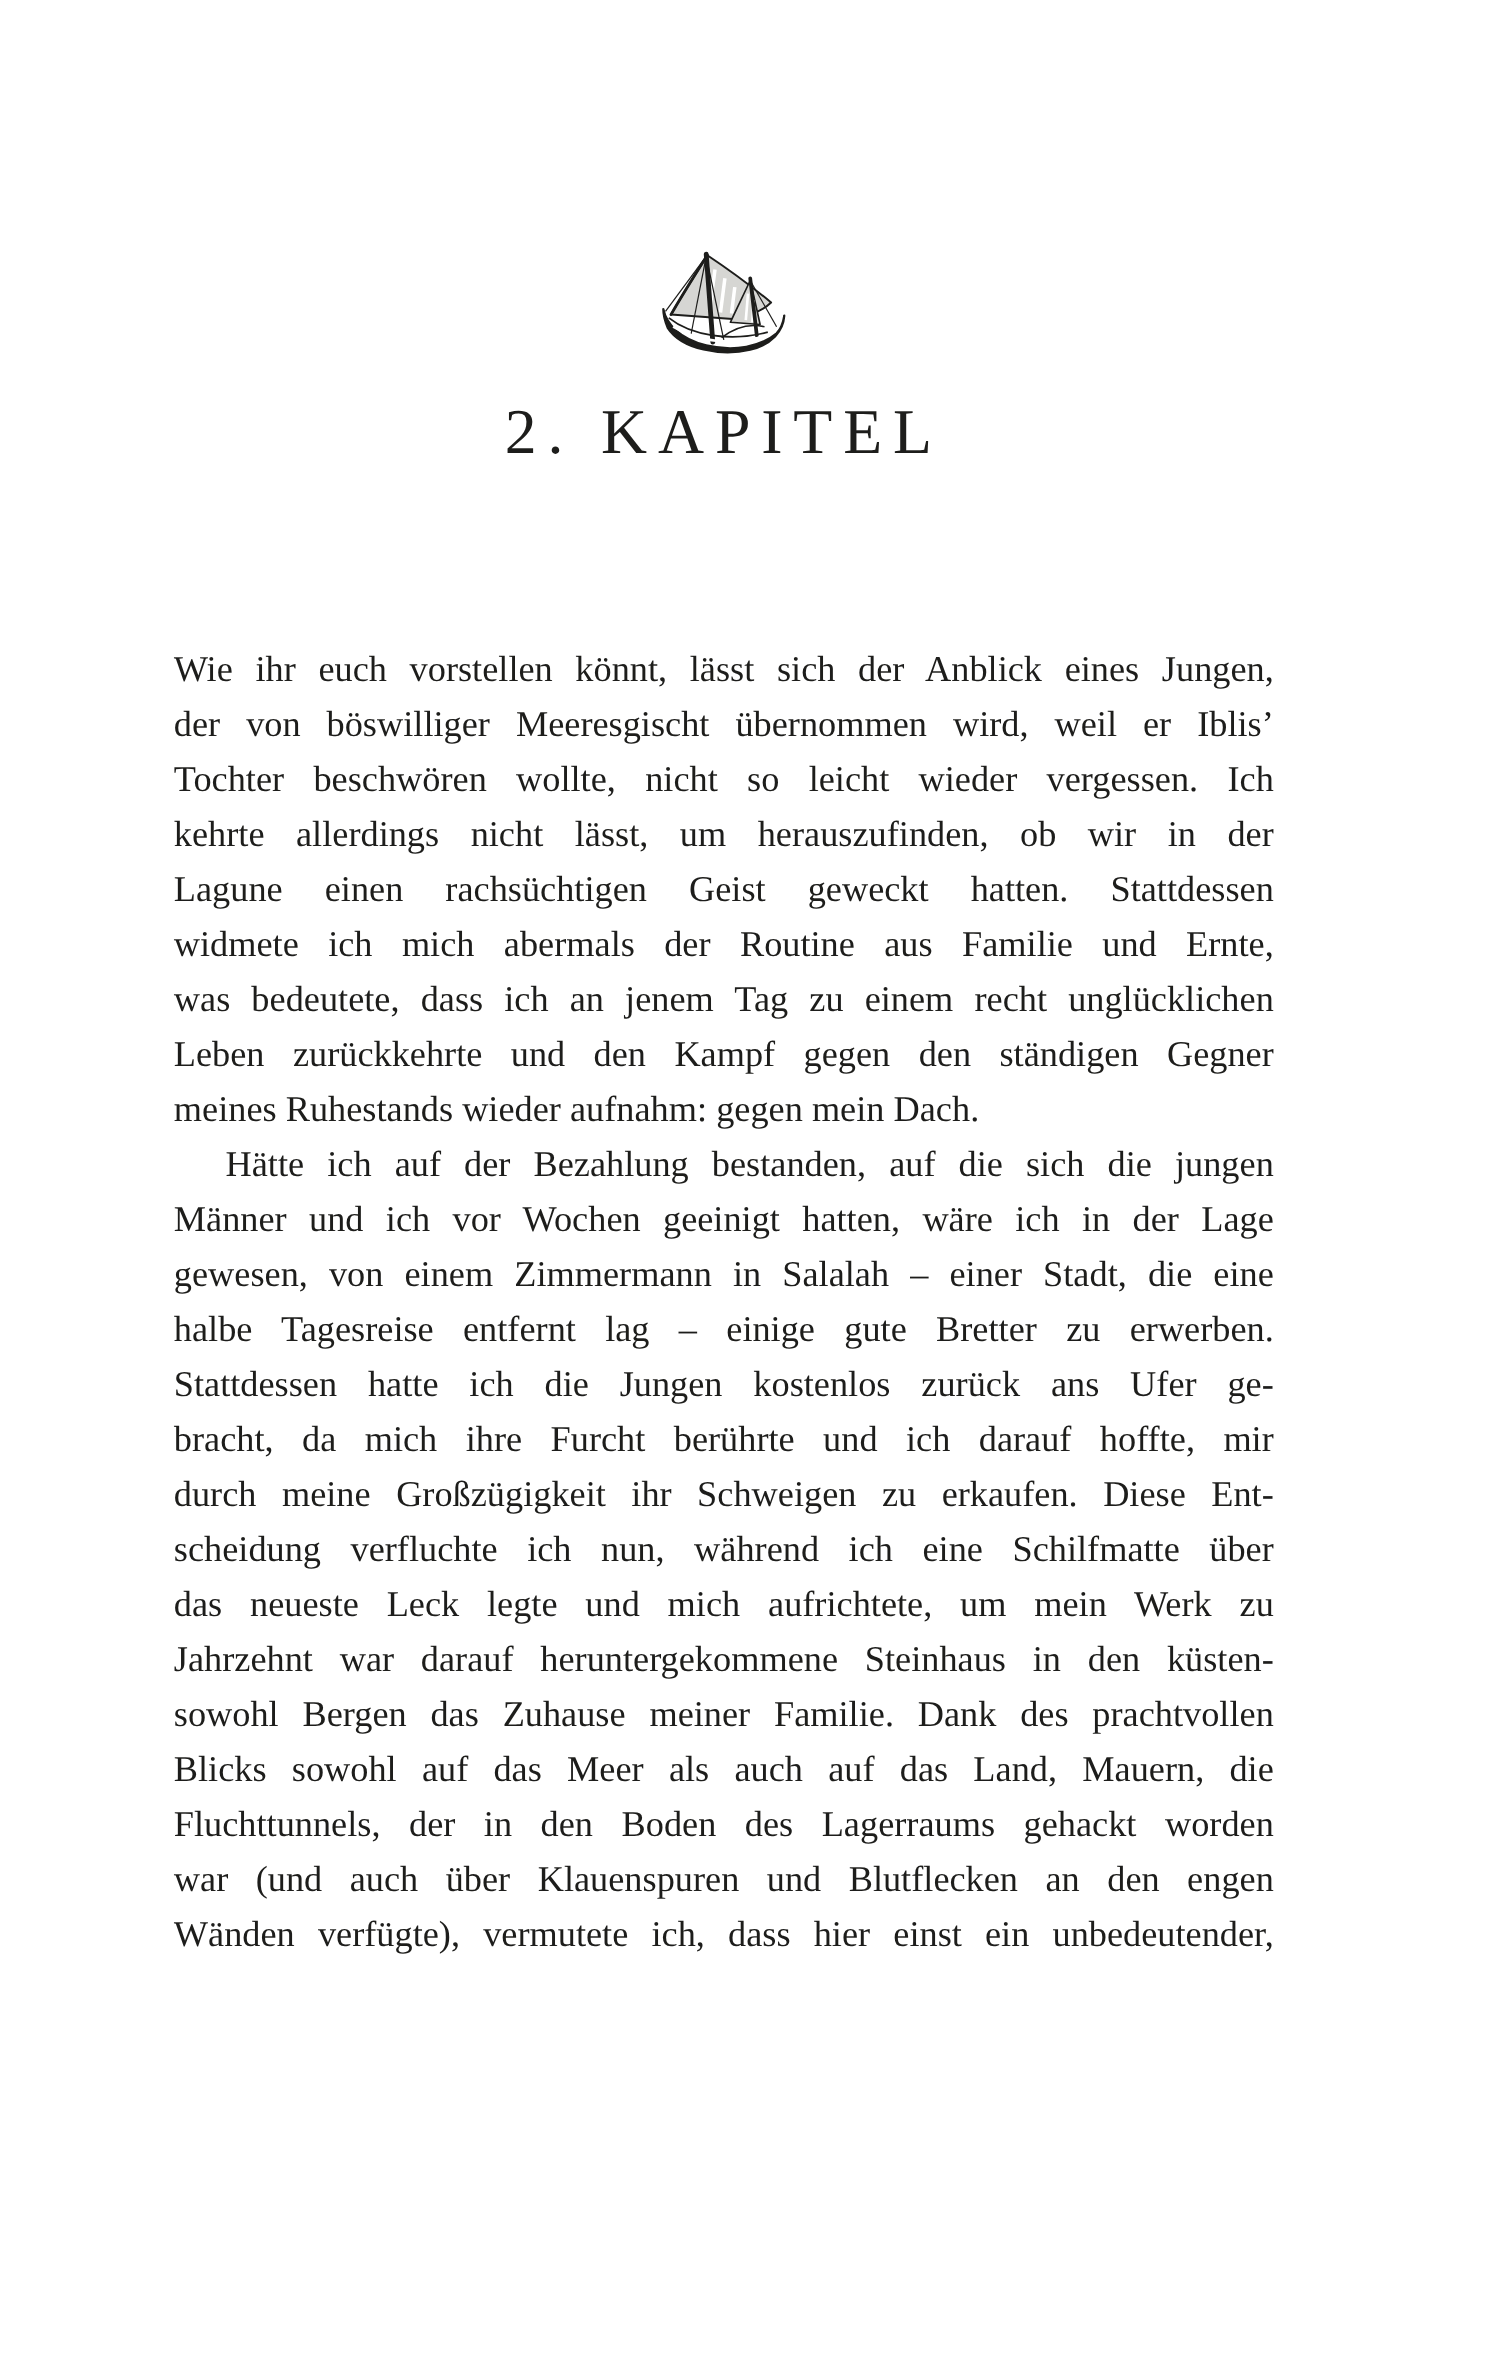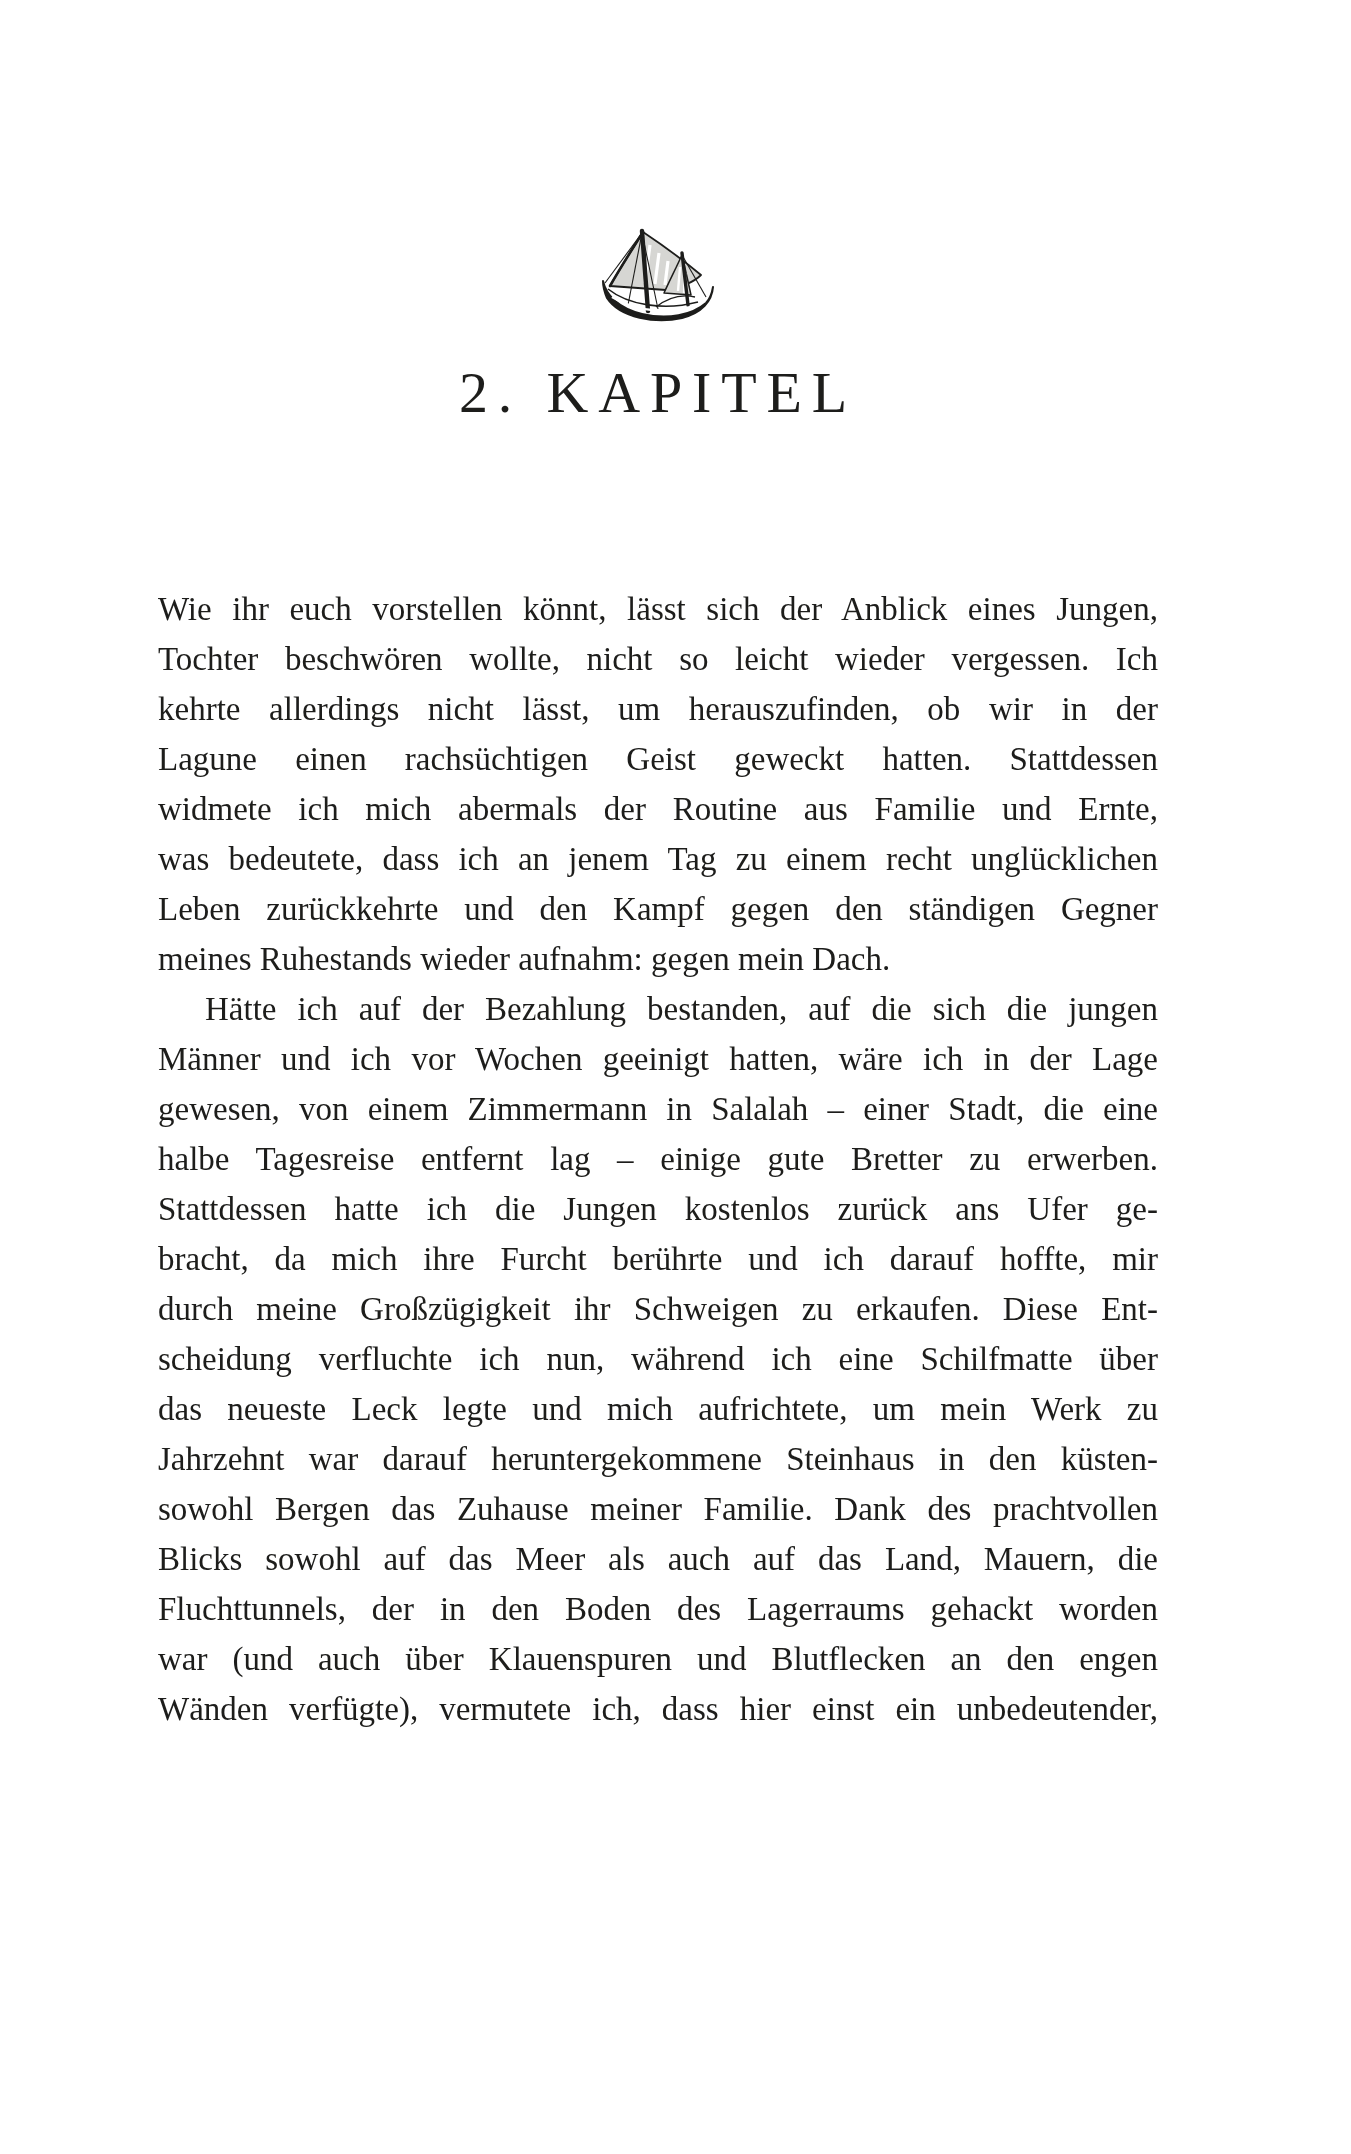--- a/index.html
+++ b/index.html
@@ -101,20 +101,21 @@
     <path d="M5,56 C8,70 20,83 44,89 C70,95 94,90 108,78 C112,74 114,68 115,62 C114,76 104,88 84,93 C58,99 22,93 9,73 C6,66 5,60 5,56 Z" fill="var(--ink)" stroke="var(--ink)" stroke-width="2" stroke-linejoin="round"></path>
     <path d="M14,72 C38,87 74,90 101,79" stroke="#ffffff" stroke-width="2.4" fill="none"></path>
     <path d="M10,64 C30,80 66,86 100,77" stroke="var(--ink)" stroke-width="1.6" fill="none"></path>
   </svg>
 
   <h1 class="chapter-heading">2. KAPITEL</h1>
 
   <div class="body-text">
       <div class="para">
         <div class="line">Wie ihr euch vorstellen könnt, lässt sich der Anblick eines Jungen,</div>
+        <div class="line">der von böswilliger Meeresgischt übernommen wird, weil er Iblis’</div>
         <div class="line">Tochter beschwören wollte, nicht so leicht wieder vergessen. Ich</div>
         <div class="line">kehrte allerdings nicht lässt, um herauszufinden, ob wir in der</div>
         <div class="line">Lagune einen rachsüchtigen Geist geweckt hatten. Stattdessen</div>
         <div class="line">widmete ich mich abermals der Routine aus Familie und Ernte,</div>
         <div class="line">was bedeutete, dass ich an jenem Tag zu einem recht unglücklichen</div>
         <div class="line">Leben zurückkehrte und den Kampf gegen den ständigen Gegner</div>
         <div class="line noflush">meines Ruhestands wieder aufnahm: gegen mein Dach.</div>
       </div>
       <div class="para">
         <div class="line indent">Hätte ich auf der Bezahlung bestanden, auf die sich die jungen</div>

